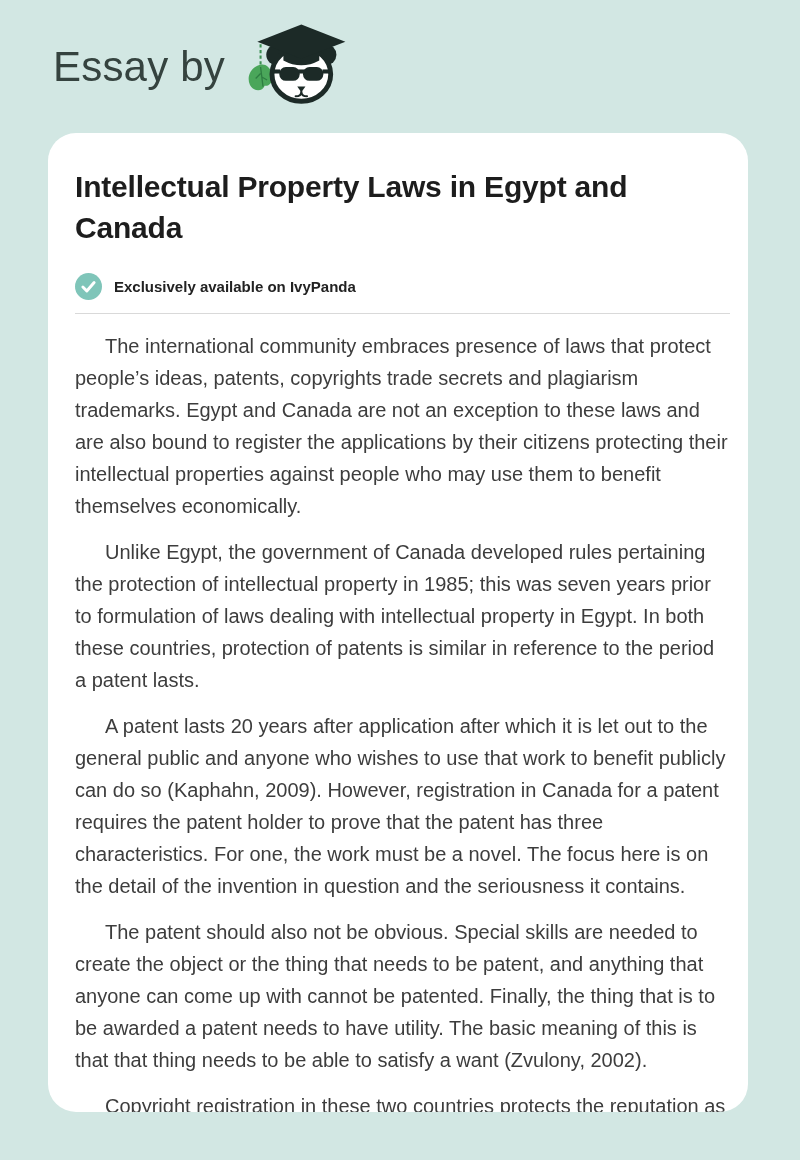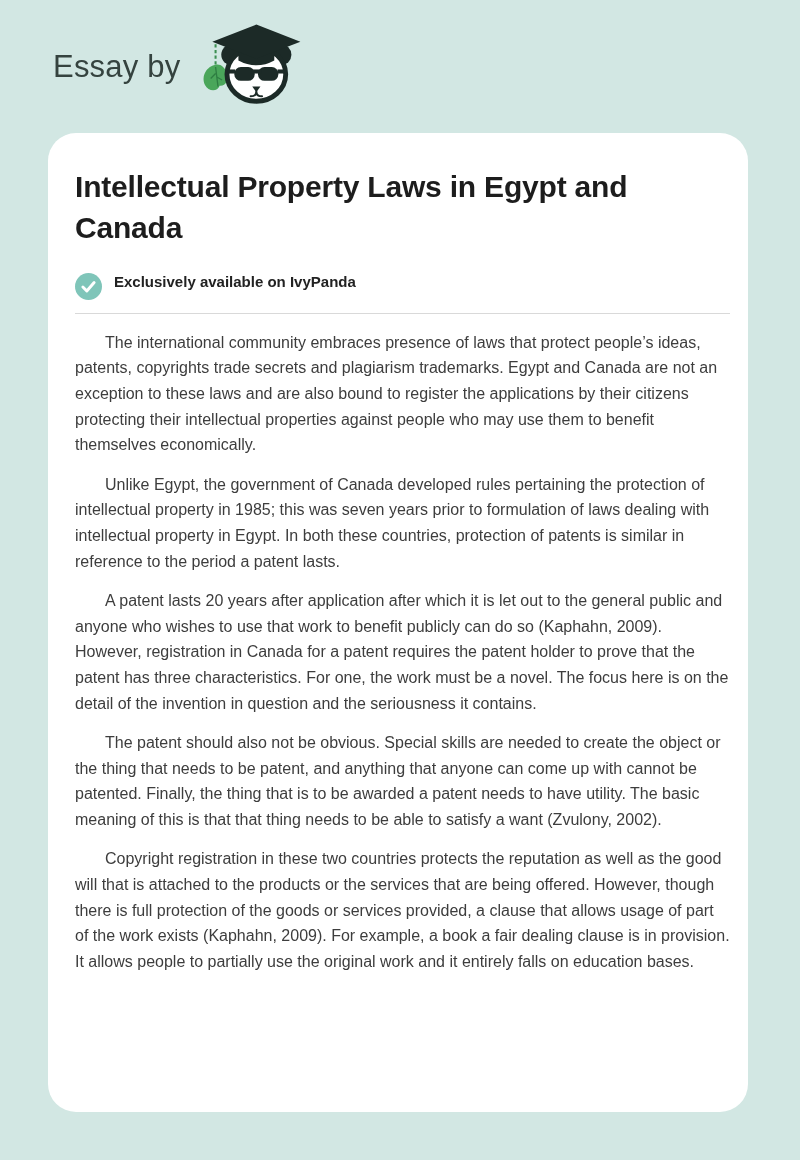--- a/index.html
+++ b/index.html
@@ -14,21 +14,21 @@
     overflow: hidden;
   }
   .site-header {
     height: 133px;
     display: flex;
     align-items: center;
     padding-left: 53px;
     box-sizing: border-box;
   }
   .essay-by {
-    font-size: 31px;
+    font-size: 42px;
     color: #35433f;
     margin-right: 16px;
     letter-spacing: 0.2px;
   }
   .logo {
     display: inline-block;
     margin-right: 8px;
   }
   .logo svg {
     display: block;
@@ -61,42 +61,42 @@
   .title {
     margin: 0 0 24px 0;
     font-size: 30px;
     font-weight: 700;
     line-height: 1.38;
     color: #1d1d1d;
     letter-spacing: -0.2px;
   }
   .badge {
     display: flex;
-    align-items: flex-start;
+    align-items: center;
     gap: 12px;
     margin-bottom: 13px;
   }
   .badge-icon svg {
     display: block;
     width: 27px;
     height: 27px;
   }
   .badge-text {
     font-size: 15px;
     font-weight: 700;
     color: #222222;
   }
   .divider {
     border: none;
     border-top: 1px solid #d9d9d9;
     margin: 0 0 16px 0;
   }
   .essay-body p {
     margin: 0 0 14px 0;
-    font-size: 16px;
+    font-size: 20px;
     line-height: 1.6;
     color: #3d3d3d;
     text-indent: 30px;
   }
 </style>
 </head>
 <body>
 
 <header class="site-header">
   <span class="essay-by">Essay by</span>

